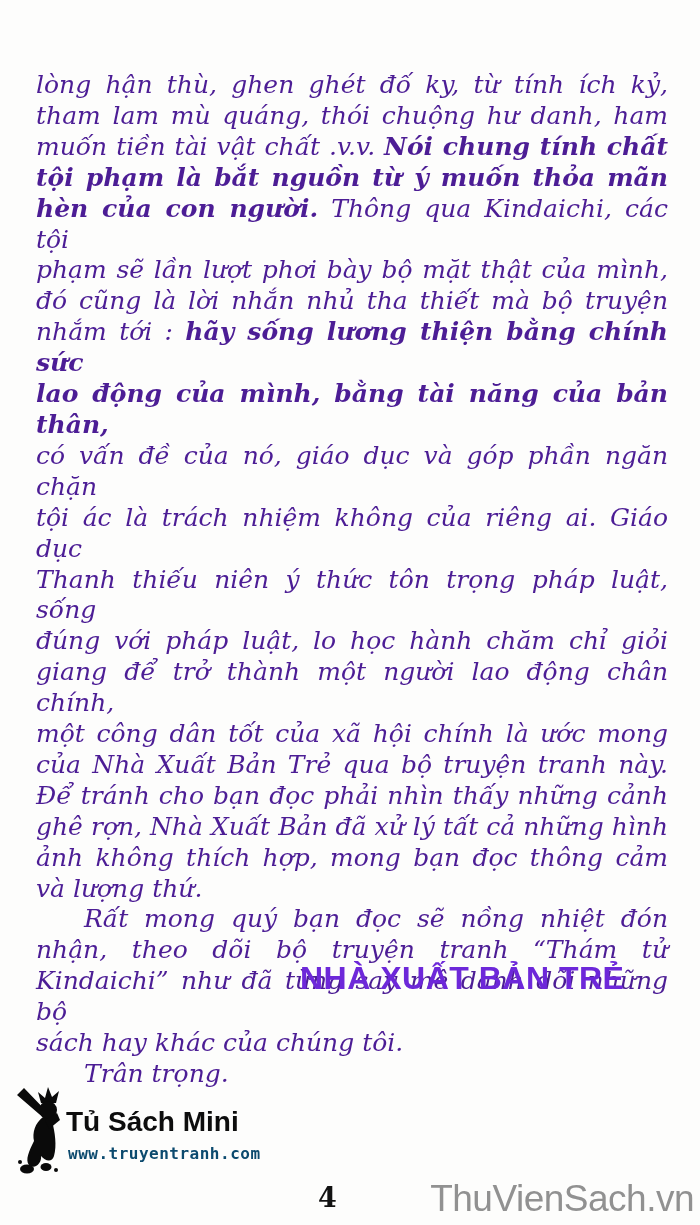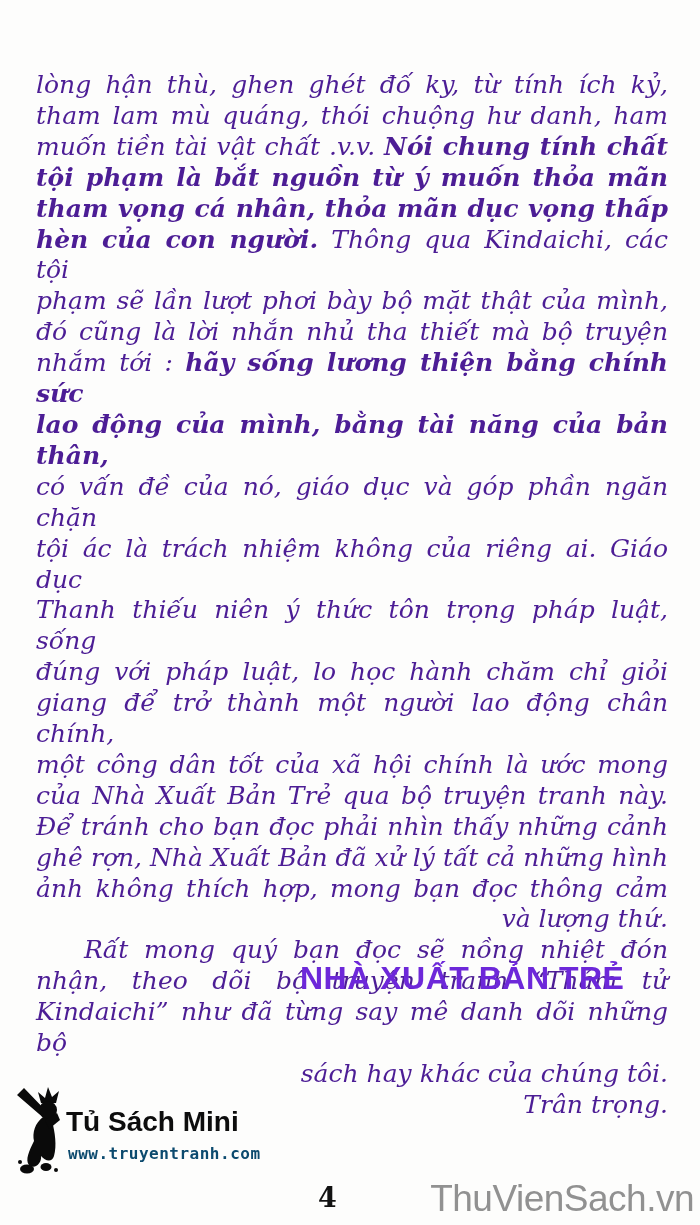--- a/index.html
+++ b/index.html
@@ -16,21 +16,21 @@
   .body-text {
     position: absolute;
     left: 36px;
     top: 70px;
     width: 632px;
     font-style: italic;
     font-size: 25px;
     line-height: 30.9px;
     color: #4c1d95;
   }
-  .body-text .line { width: 100%; text-align: right; }
+  .body-text .line { width: 100%; text-align: left; }
   .body-text .line.just { text-align: justify; text-align-last: justify; }
   .body-text .line.ind { text-indent: 48px; }
   .body-text .b { font-weight: bold; }
   
   .publisher-heading {
     position: absolute;
     left: 300px;
     top: 960px;
     font-family: "Liberation Sans", sans-serif;
     font-weight: bold;
@@ -89,21 +89,20 @@
 </head>
 <body>
 
 <div class="page">
 
   <div class="body-text" id="body-text">
       <div class="line just"><span>lòng hận thù, ghen ghét đố ky, từ tính ích kỷ,</span></div>
       <div class="line just"><span>tham lam mù quáng, thói chuộng hư danh, ham</span></div>
       <div class="line just"><span>muốn tiền tài vật chất .v.v. </span><span class="b">Nói chung tính chất</span></div>
       <div class="line just"><span class="b">tội phạm là bắt nguồn từ ý muốn thỏa mãn</span></div>
-      <div class="line just"><span class="b">tham vọng cá nhân, thỏa mãn dục vọng thấp</span></div>
       <div class="line just"><span class="b">hèn của con người.</span><span> Thông qua Kindaichi, các tội</span></div>
       <div class="line just"><span>phạm sẽ lần lượt phơi bày bộ mặt thật của mình,</span></div>
       <div class="line just"><span>đó cũng là lời nhắn nhủ tha thiết mà bộ truyện</span></div>
       <div class="line just"><span>nhắm tới : </span><span class="b">hãy sống lương thiện bằng chính sức</span></div>
       <div class="line just"><span class="b">lao động của mình, bằng tài năng của bản thân,</span></div>
       <div class="line just"><span>có vấn đề của nó, giáo dục và góp phần ngăn chặn</span></div>
       <div class="line just"><span>tội ác là trách nhiệm không của riêng ai. Giáo dục</span></div>
       <div class="line just"><span>Thanh thiếu niên ý thức tôn trọng pháp luật, sống</span></div>
       <div class="line just"><span>đúng với pháp luật, lo học hành chăm chỉ giỏi</span></div>
       <div class="line just"><span>giang để trở thành một người lao động chân chính,</span></div>

